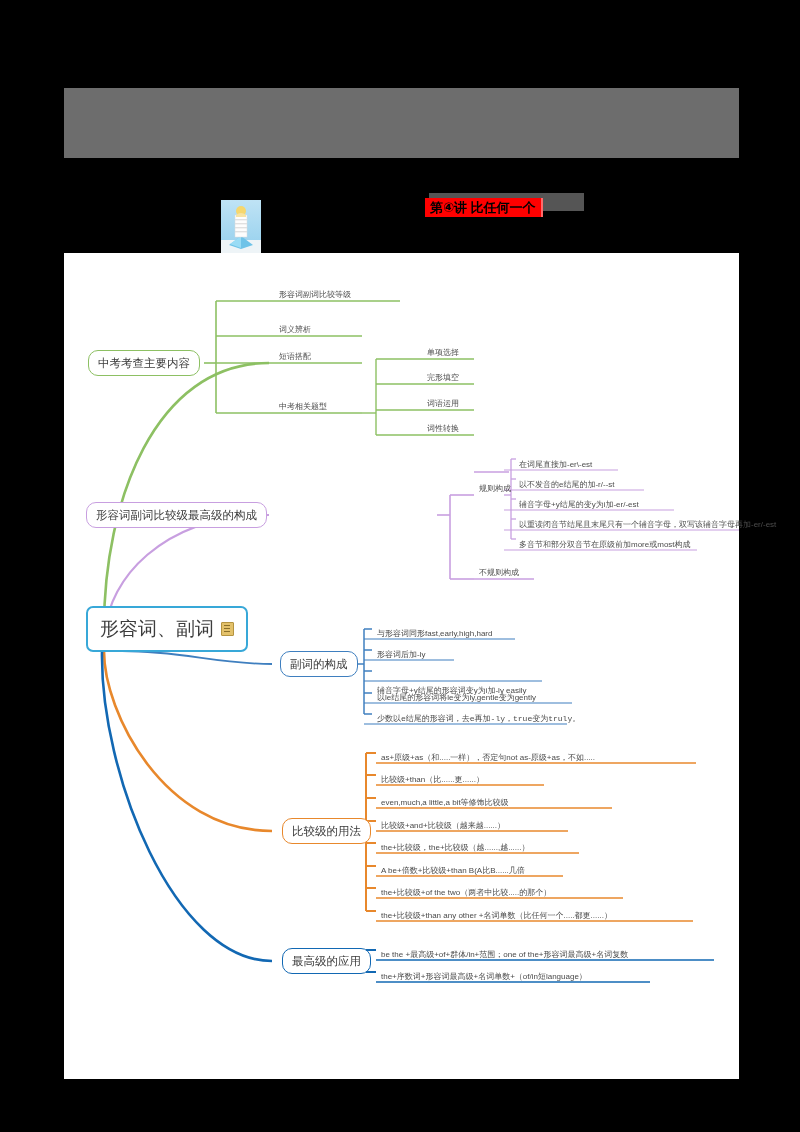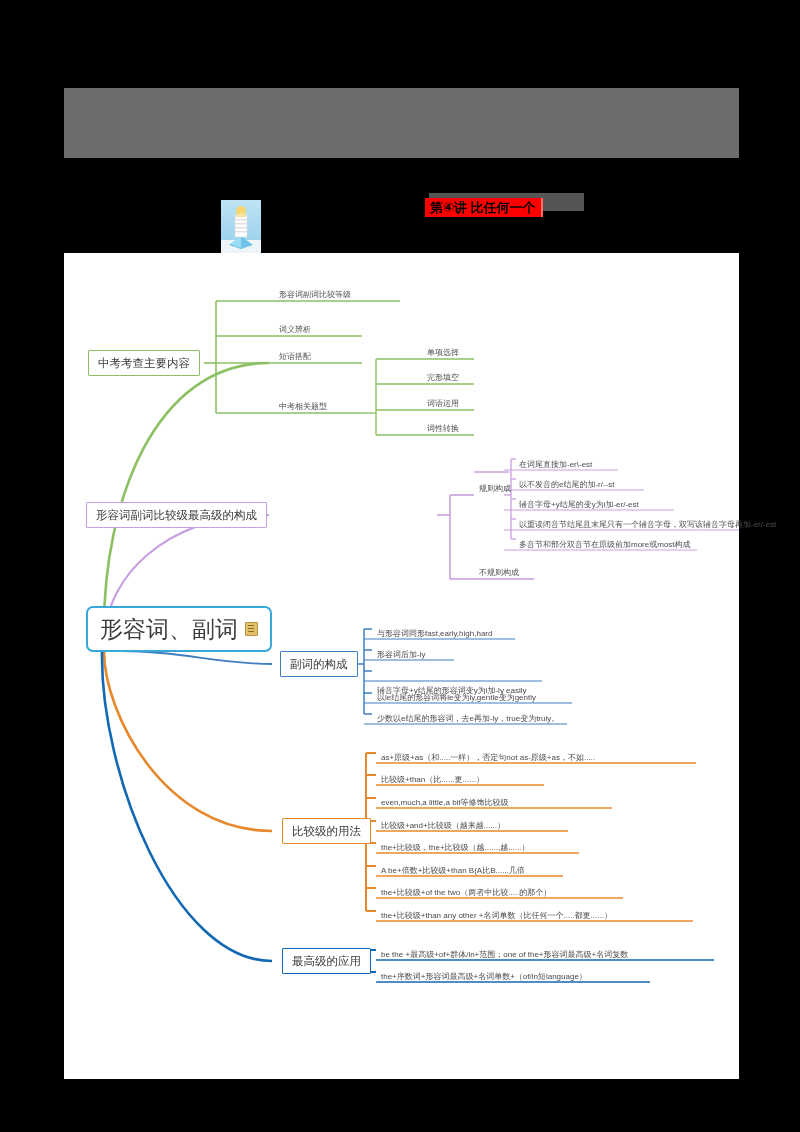--- a/index.html
+++ b/index.html
@@ -40,22 +40,22 @@
   .book-ground{position:absolute;left:0;top:40px;width:40px;height:13px;background:#eef4f7;}
 
   
   .canvas{position:absolute;left:64px;top:253px;width:675px;height:826px;background:#fff;}
 
   
   .mm{position:absolute;left:0;top:0;width:675px;height:826px;}
   .mm svg{position:absolute;left:0;top:0;}
 
   .node{position:absolute;box-sizing:border-box;background:#fff;
-        border-radius:1px;white-space:nowrap;display:flex;align-items:center;}
-  .node-root{border:2px solid #38a8d8;color:#3c3c3c;font-size:23px;
+        border-radius:10px;white-space:nowrap;display:flex;align-items:center;}
+  .node-root{border:2px solid #38a8d8;color:#3c3c3c;font-size:19px;
              padding:0 12px;height:46px;border-radius:7px;}
   .root-badge{display:inline-block;width:11px;height:12px;margin-left:7px;
               background:#e3c16a;border:1px solid #b59440;border-radius:1px;position:relative;}
   .root-badge::before{content:"";position:absolute;left:2px;top:2px;width:6px;height:1px;
               background:#8a6f2a;box-shadow:0 3px 0 #8a6f2a,0 6px 0 #8a6f2a;}
 
   .node-l1{font-size:11.5px;padding:0 9px;height:26px;}
   .n-green{border:1.6px solid #8dc063;color:#3a3a3a;}
   .n-purple{border:1.6px solid #c89fe0;color:#3a3a3a;}
   .n-blue{border:1.6px solid #3f7fbf;color:#3a3a3a;}
@@ -225,21 +225,21 @@
       <div class="leaf p" style="left:452px;top:266px;">以重读闭音节结尾且末尾只有一个辅音字母，双写该辅音字母再加-er/-est</div>
       <div class="leaf p" style="left:452px;top:286px;">多音节和部分双音节在原级前加more或most构成</div>
 
       <div class="node node-l1 n-blue" style="left:216px;top:398px;">
         <span>副词的构成</span>
       </div>
       <div class="leaf" style="left:310px;top:375px;">与形容词同形fast,early,high,hard</div>
       <div class="leaf" style="left:310px;top:396px;">形容词后加-ly</div>
       <div class="leaf" style="left:310px;top:417px;margin-top:15px;">辅音字母+y结尾的形容词变y为i加-ly easily</div>
       <div class="leaf" style="left:310px;top:439px;">以le结尾的形容词将le变为ly,gentle变为gently</div>
-      <div class="leaf" style="left:310px;top:460px;">少数以e结尾的形容词，去e再加-ly，true变为truly。</div>
+      <div class="leaf" style="left:310px;top:460px;font-family:Liberation Mono, monospace;">少数以e结尾的形容词，去e再加-ly，true变为truly。</div>
 
       <div class="node node-l1 n-orange" style="left:218px;top:565px;">
         <span>比较级的用法</span>
       </div>
       <div class="leaf" style="left:314px;top:499px;">as+原级+as（和.....一样），否定句not as-原级+as，不如.....</div>
       <div class="leaf" style="left:314px;top:521px;">比较级+than（比......更......）</div>
       <div class="leaf" style="left:314px;top:544px;">even,much,a little,a bit等修饰比较级</div>
       <div class="leaf" style="left:314px;top:567px;">比较级+and+比较级（越来越......）</div>
       <div class="leaf" style="left:314px;top:589px;">the+比较级，the+比较级（越......,越......）</div>
       <div class="leaf" style="left:314px;top:612px;">A be+倍数+比较级+than B(A比B......几倍</div>

